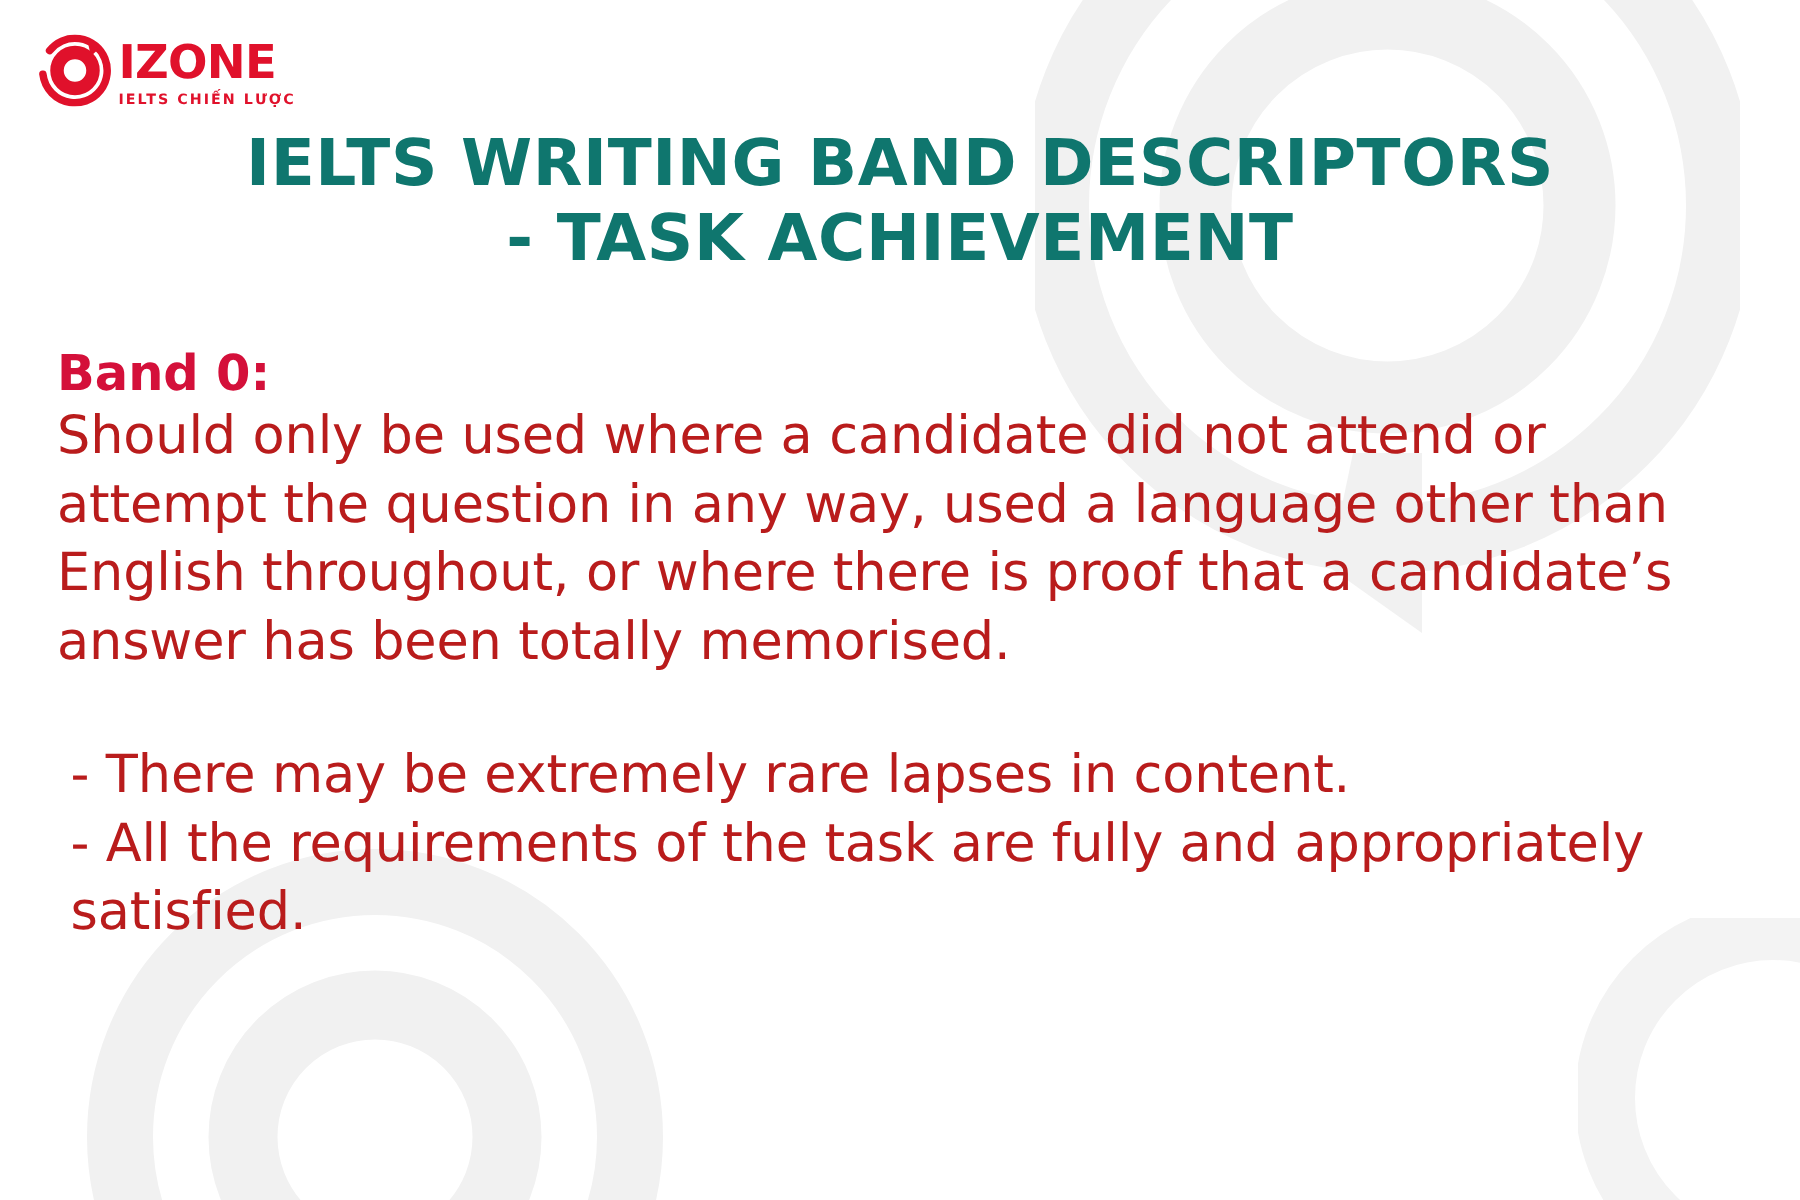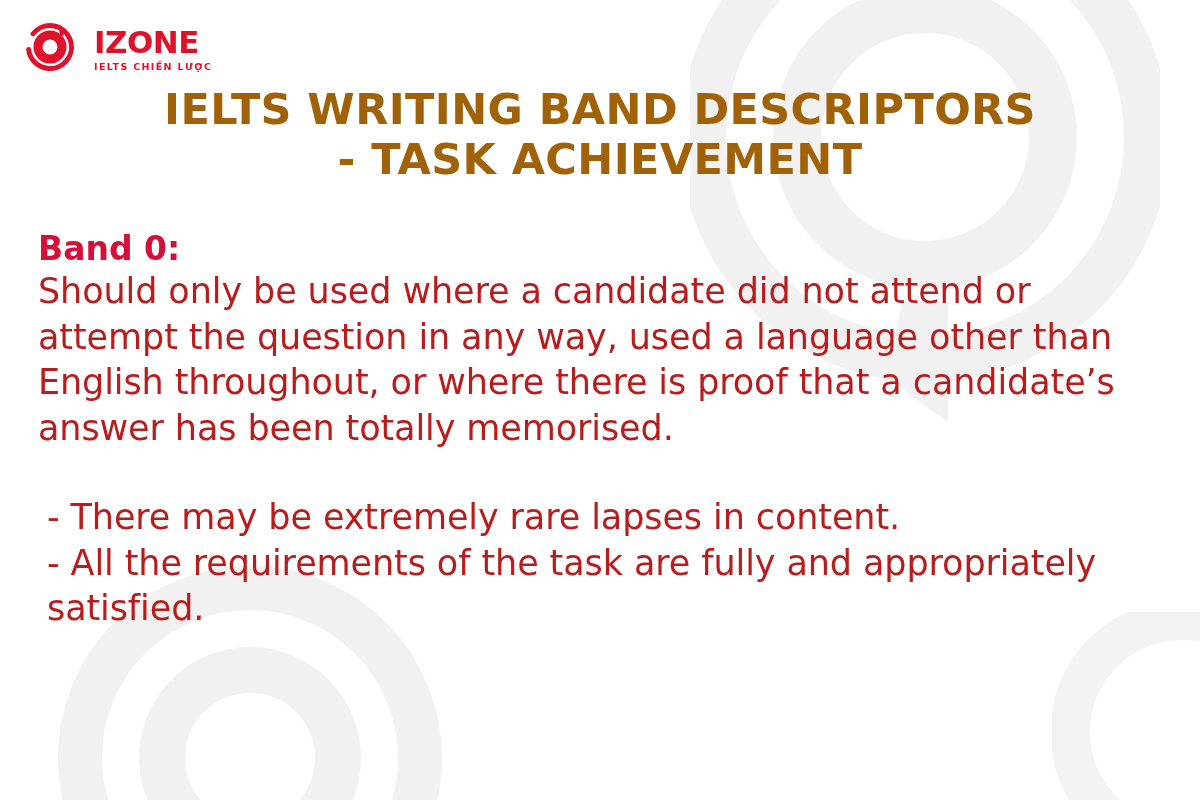--- a/index.html
+++ b/index.html
@@ -30,21 +30,21 @@
   .wm-top    { top:-118px;  left:690px; }
   .wm-bottom { top:548px;   left:40px;  }
   .wm-right  { top:612px;   left:1052px;}
 
   
   #logo {
     position:absolute;
     top:23px; left:26px;
     display:flex;
     align-items:center;
-    gap:20px;
+    gap:5px;
   }
   #logo-mark { display:block; }
   #logo-words { display:flex; flex-direction:column; line-height:1; }
   #logo-name {
     font-family:"DejaVu Sans", sans-serif;
     font-size:31px;
     font-weight:bold;
     letter-spacing:-0.5px;
     color:#e0112b;
   }
@@ -56,21 +56,21 @@
     color:#e0112b;
     margin-top:4px;
     white-space:nowrap;
   }
 
   
   #title {
     position:absolute;
     top:84px; left:0; width:1200px;
     text-align:center;
-    color:#a16207;
+    color:#0f766e;
     font-family:"DejaVu Sans", sans-serif;
     font-weight:bold;
     font-size:43px;
     line-height:1.17;
     letter-spacing:0.4px;
   }
   #title .line2 { display:block; }
 
   
   #content {

